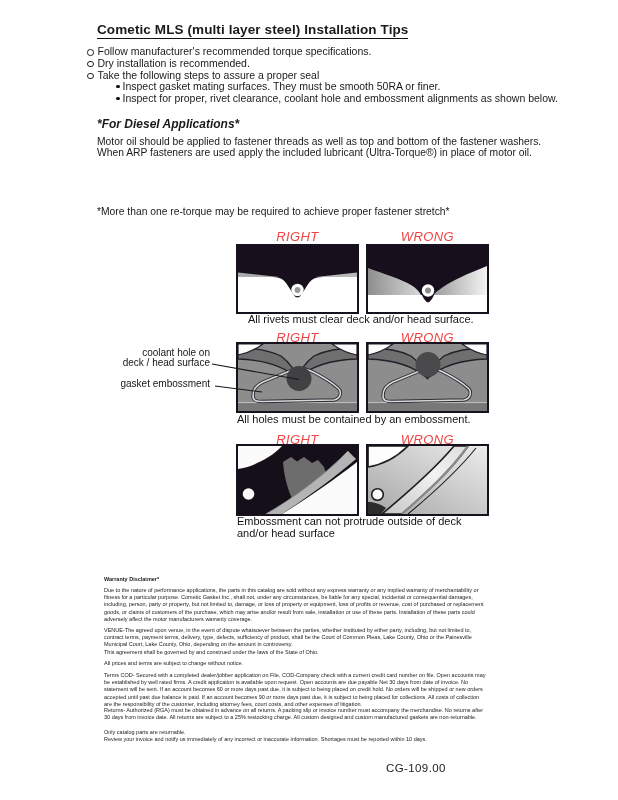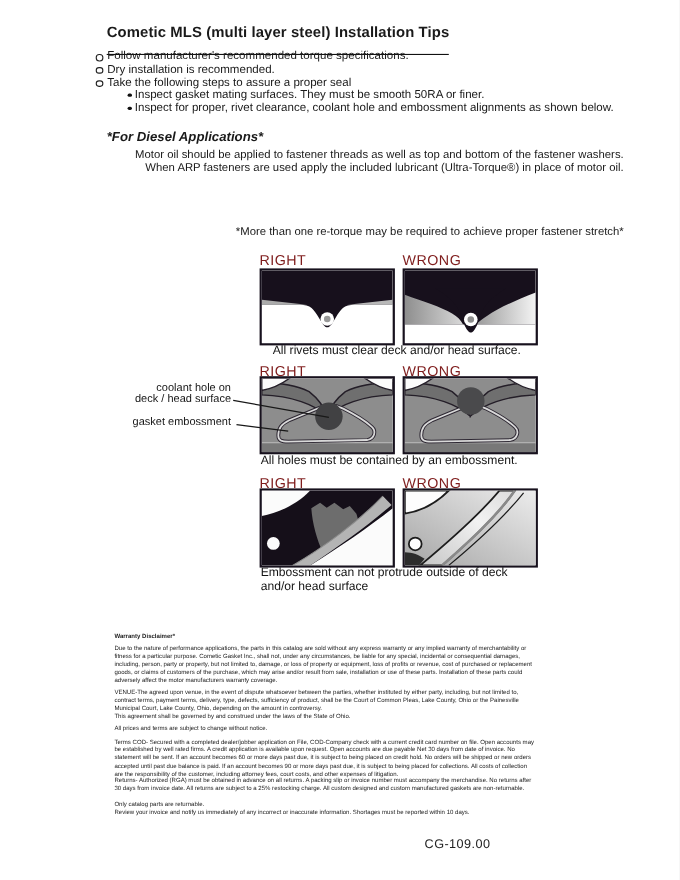--- a/index.html
+++ b/index.html
@@ -4,39 +4,39 @@
 <style>
   html,body{margin:0;padding:0;background:#e8e8e8;}
   .page{
     position:relative;width:618px;height:800px;background:#ffffff;
     font-family:"Liberation Sans",sans-serif;color:#1a1a1a;overflow:hidden;
     margin:0 auto;
   }
   .abs{position:absolute;}
   .title{
     left:97px;top:22px;font-size:13.5px;font-weight:bold;
-    border-bottom:1.5px solid #111;padding-bottom:12px;letter-spacing:.1px;
+    border-bottom:1.5px solid #111;padding-bottom:1px;letter-spacing:.1px;
   }
   .bullets{left:87px;top:46px;font-size:10.5px;line-height:11.8px;width:480px;}
   .brow{display:flex;align-items:flex-start;}
   .brow .mk{
     width:4.5px;height:4.5px;border:1px solid #222;border-radius:50%;
     margin:3px 4px 0 0;flex:0 0 auto;
   }
   .brow.sub{padding-left:29px;}
   .brow.sub .mk{
     width:3.5px;height:3.5px;background:#111;border:none;border-radius:50%;
     margin:3.5px 3px 0 0;
   }
   .h2{left:97px;top:117px;font-size:12px;font-weight:bold;font-style:italic;}
-  .body-par{left:97px;font-size:10.3px;line-height:11px;white-space:pre-line;width:470px;text-align:right;}
+  .body-par{left:97px;font-size:10.3px;line-height:11px;white-space:pre-line;width:470px;}
   .p1{top:136px;}
   .p2{top:164px;}
   .p3{top:206px;}
-  .fig-label{width:123px;font-size:13px;color:#7f1d1d;letter-spacing:.4px;}
+  .fig-label{width:123px;text-align:center;font-size:13px;color:#ef4444;letter-spacing:.4px;font-style:italic;}
   .cap{font-size:11px;line-height:12px;color:#141414;white-space:pre-line;}
   .panel{display:block;border:2px solid #17111d;background:#fff;}
   .side-label{font-size:10px;line-height:9.8px;text-align:right;width:130px;left:80px;white-space:pre-line;color:#161616;}
   .leader{left:208px;top:344px;z-index:5;pointer-events:none;}
   .disc{left:104px;width:440px;font-size:5.5px;line-height:7.2px;color:#222;white-space:pre-line;}
   .disc.b{font-weight:bold;}
   .footer-code{left:386px;top:762px;font-size:11.5px;letter-spacing:.4px;color:#222;text-align:center;}
 </style>
 </head>
 <body>

